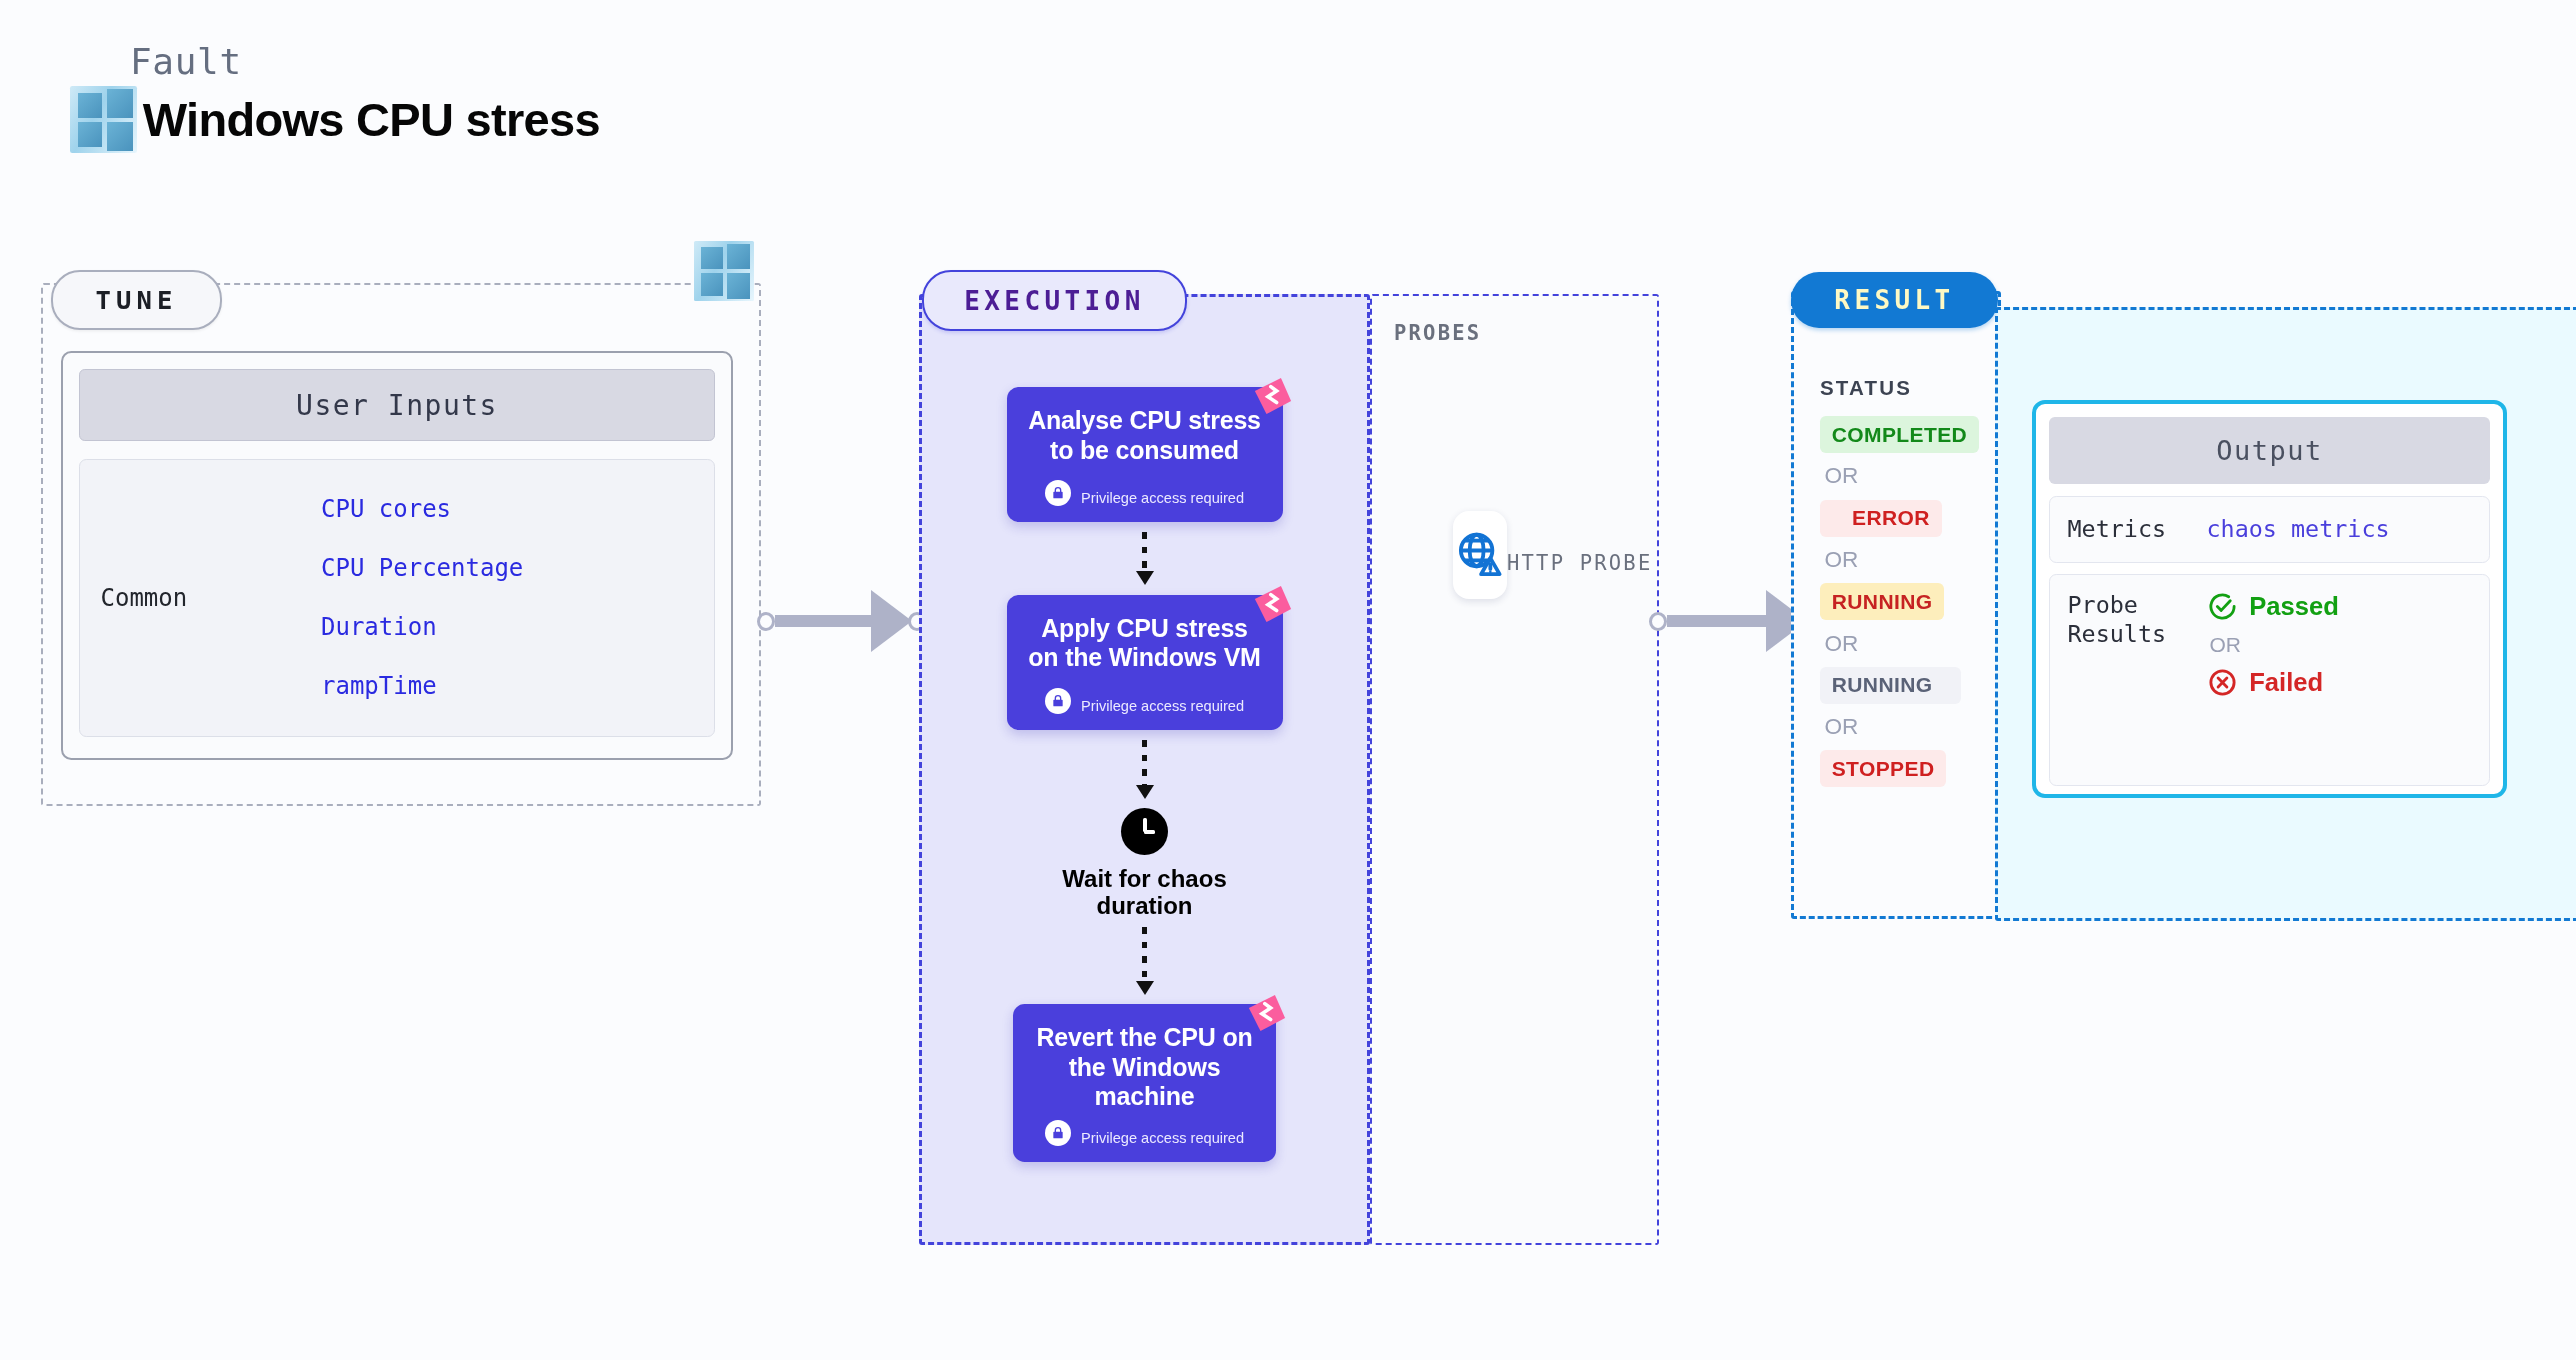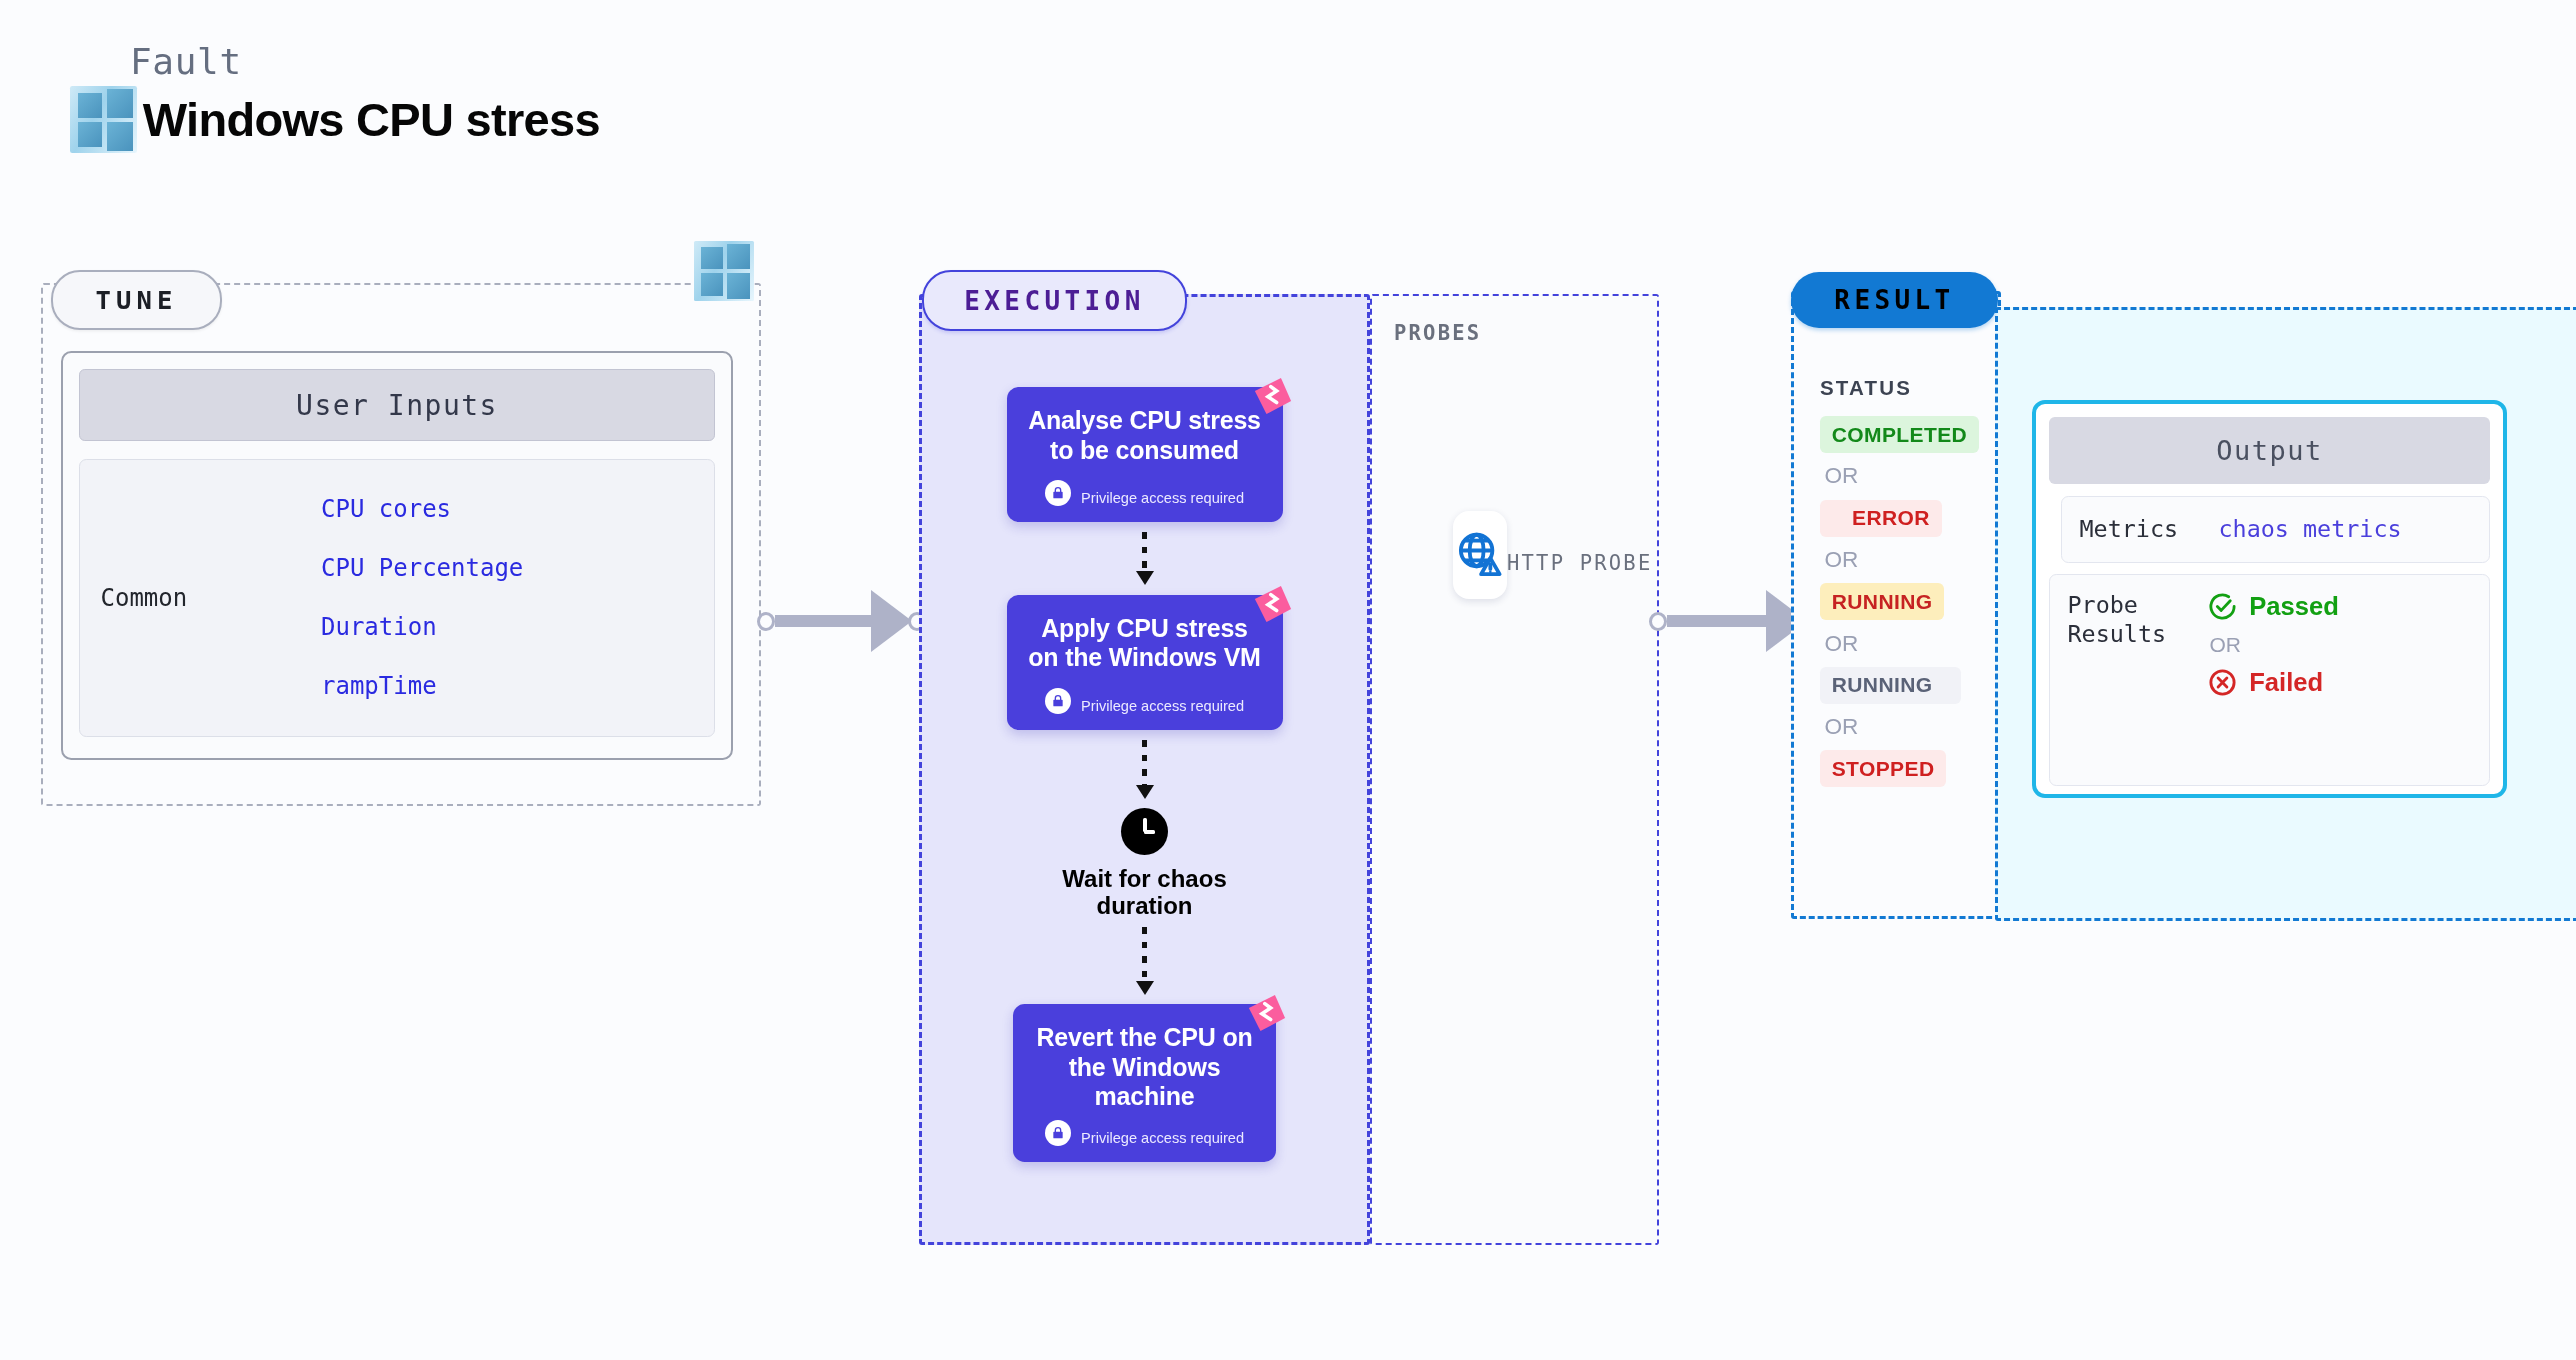--- a/index.html
+++ b/index.html
@@ -99,21 +99,21 @@
   #probe-item{left:1453px;top:511px;width:124px;display:flex;flex-direction:row;align-items:center;}
   #probe-icon-card{width:88px;height:88px;background:#fff;border-radius:16px;
     box-shadow:0 2.2px 7.3px rgba(30,40,90,.12);display:flex;align-items:center;justify-content:center;}
   #probe-name{margin-top:16px;font-family:"DejaVu Sans Mono", monospace;font-size:20.5px;
     color:#6a707e;letter-spacing:2.2px;white-space:nowrap;}
 
   
   #result-status-box{left:1791px;top:291px;width:210px;height:628px;
     border:3.7px dashed #1279d3;border-radius:2.9px;background:#fbfcfe;box-sizing:border-box;}
   #result-pill{left:1791px;top:272px;width:207px;height:56px;border-radius:29px;background:#1279d3;
-    display:flex;align-items:center;justify-content:center;color:#000000;
+    display:flex;align-items:center;justify-content:center;color:#fef9c3;
     font-family:"DejaVu Sans Mono", monospace;font-size:26px;font-weight:bold;letter-spacing:4.4px;
     box-shadow:0 2.2px 4.4px rgba(18,121,211,.3);}
   #status-list{left:1820px;top:376px;width:175px;display:flex;flex-direction:column;align-items:flex-start;}
   #status-title{font-size:20.5px;font-weight:bold;color:#3c4352;letter-spacing:2.2px;margin-bottom:16px;}
   .badge{border-radius:5.8px;padding:6.6px 11.7px;font-size:21px;font-weight:bold;letter-spacing:0.4px;}
   .or{font-size:22.6px;color:#9aa0b4;margin:10.2px 0 10.2px 4.4px;}
 
   #result-out-box{left:1995px;top:307px;width:584px;height:614px;
     border:3.7px dashed #1279d3;border-radius:2.9px;background:#eafaff;box-sizing:border-box;}
   #output-card{left:2032px;top:400px;width:475px;height:398px;
@@ -303,21 +303,21 @@
   <div class="badge" style="background:#fdeebc;color:#c62222;">RUNNING</div>
   <div class="or">OR</div>
   <div class="badge" style="background:#f1f2f7;color:#5a6277;padding-right:29px;">RUNNING</div>
   <div class="or">OR</div>
   <div class="badge" style="background:#fdeaea;color:#cf2020;">STOPPED</div>
 </div>
 
 <div class="abs" id="output-card">
   <div id="output-header">Output</div>
 
-  <div class="out-row" style="align-items:center;height:67px;margin-left:12px;">
+  <div class="out-row" style="align-items:center;height:67px;">
     <span class="out-key">Metrics</span>
     <span class="out-val-metrics">chaos metrics</span>
   </div>
 
   <div class="out-row" style="height:212px;">
     <span class="out-key" style="white-space:pre-line;">Probe Results</span>
     <span style="display:flex;flex-direction:column;">
       <span class="pr-item">
         <svg width="31" height="31" viewBox="0 0 24 24" fill="none" stroke="#12a012" stroke-width="2.2">
           <path d="M21 12a9 9 0 11-4.2-7.6" stroke-linecap="round"></path>

